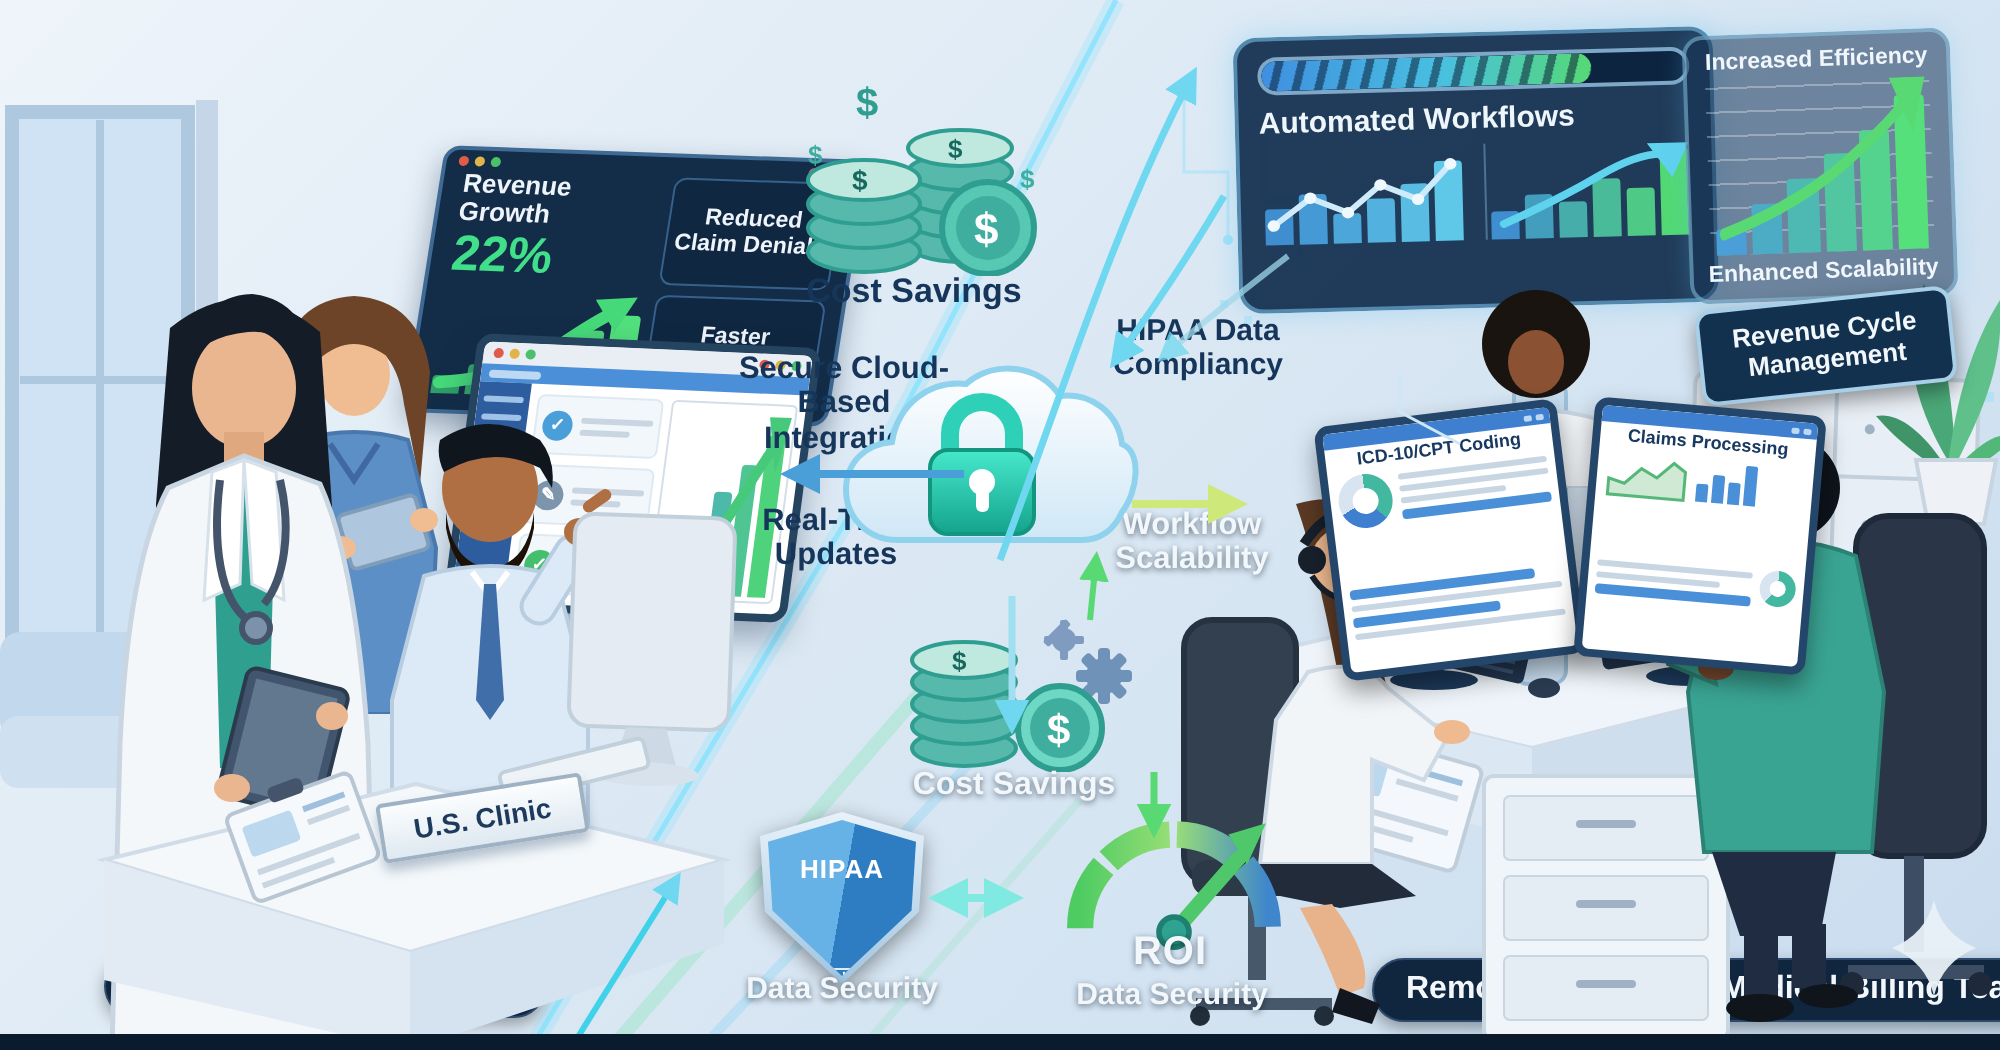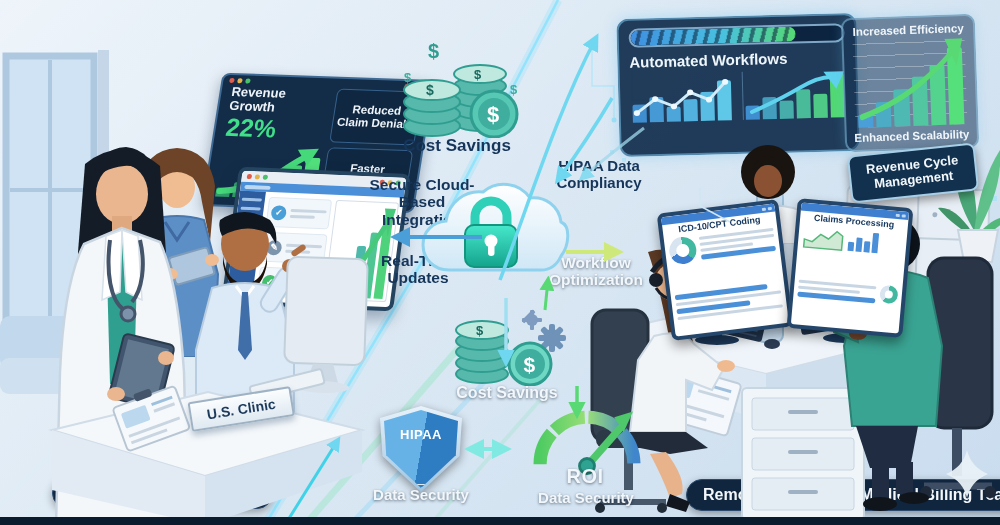--- a/index.html
+++ b/index.html
@@ -494,21 +494,21 @@
         <circle cx="100" cy="76" r="16" fill="#3fae9e"></circle>
         <text x="93" y="84" font-size="22" font-weight="bold" fill="#ffffff">$</text>
       </g>
     </svg>
   </div>
   <div class="abs lbl l-cost-top">Cost Savings</div>
 
   <div class="abs lbl l-secure">Secure Cloud-Based Integration</div>
   <div class="abs lbl l-real">Real-Time Updates</div>
   <div class="abs lbl l-hipaa">HIPAA Data Compliancy</div>
-  <div class="abs lbl lblw l-workflow">Workflow Optimization</div>
+  <div class="abs lbl lblw l-workflow">Workflow Scalability</div>
 
   <div class="abs cloud cluster">
     <svg width="160" height="128" viewBox="0 0 160 128">
       <defs>
         <linearGradient id="cg" x1="0" y1="0" x2="0" y2="1">
             <stop offset="0" stop-color="#ffffff"></stop>
             <stop offset="1" stop-color="#cfe7f6"></stop>
           </linearGradient>
         <linearGradient id="lg" x1="0" y1="0" x2="0" y2="1">
             <stop offset="0" stop-color="#46e8cc"></stop>

